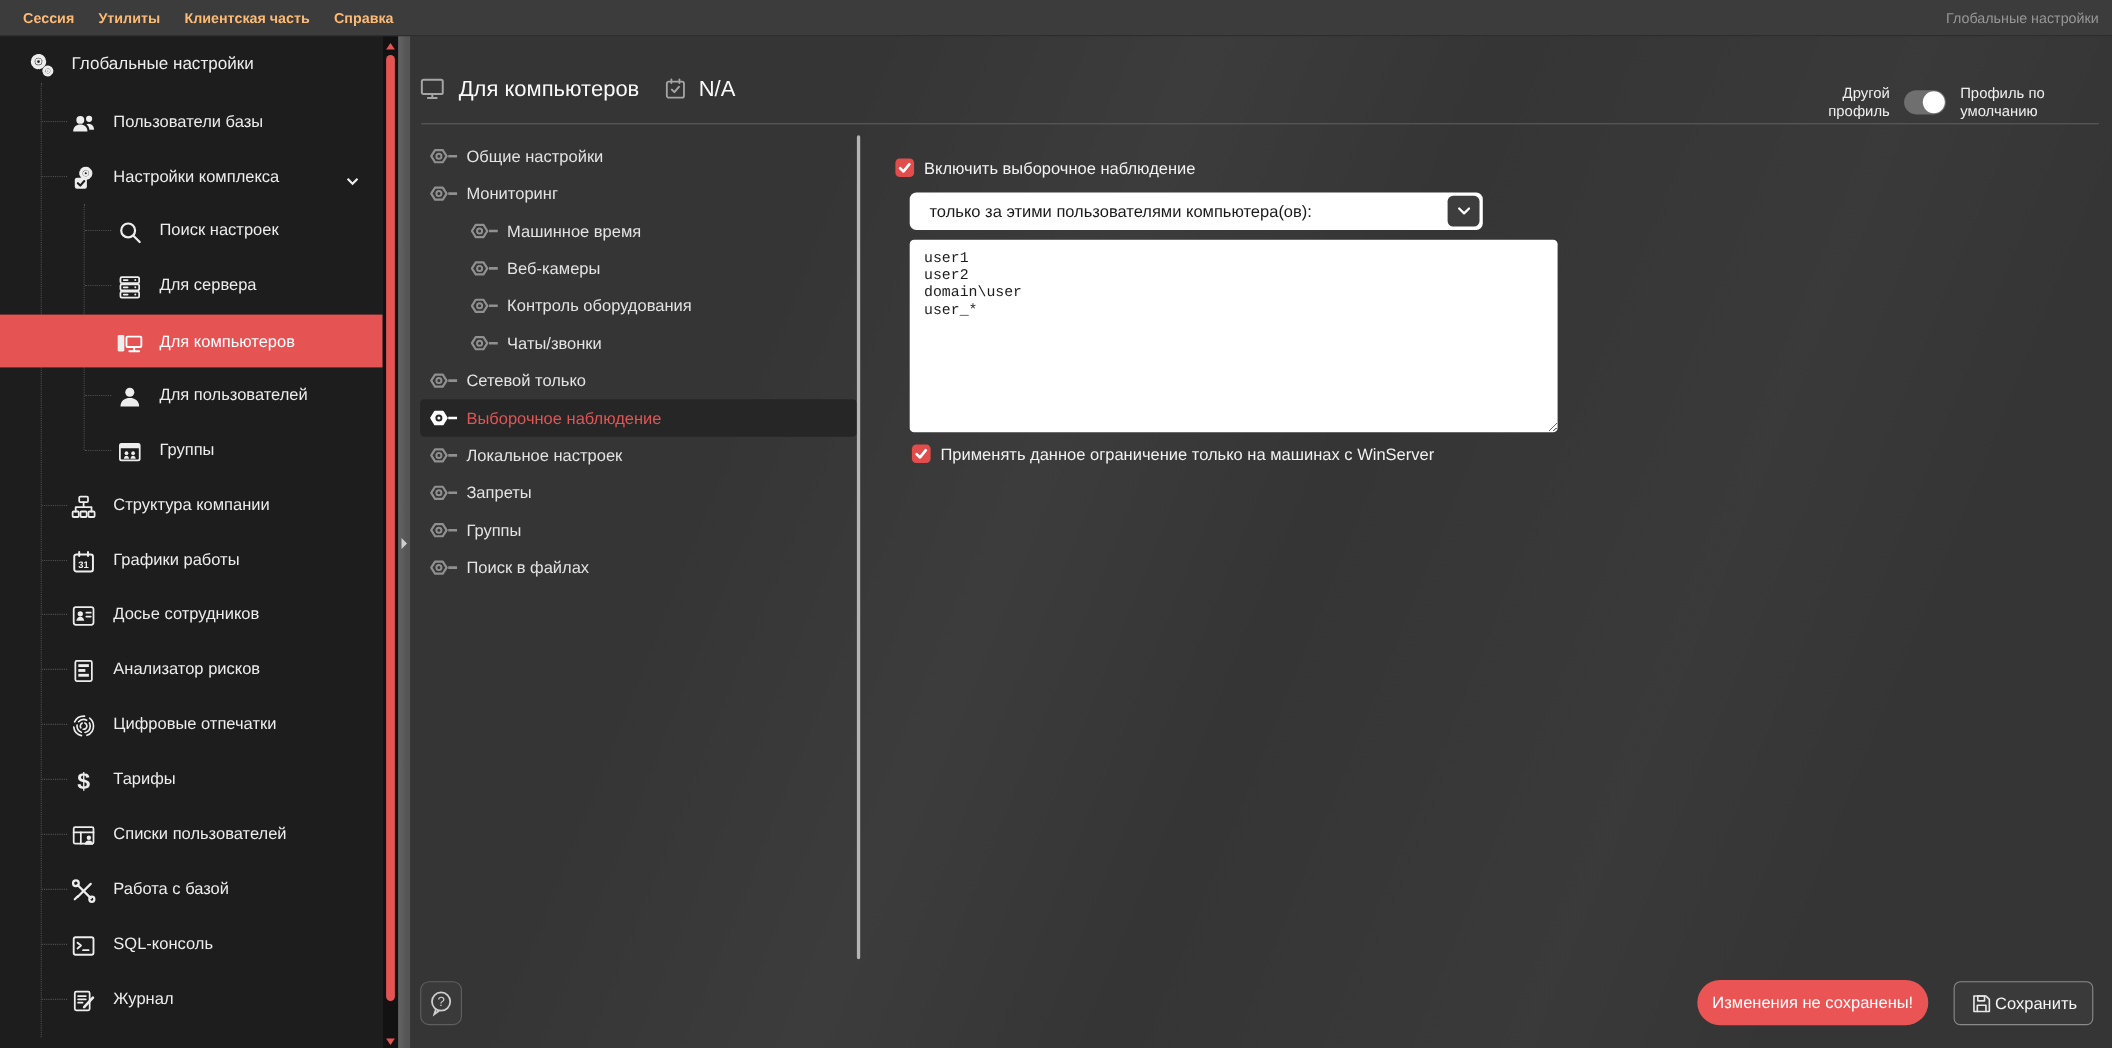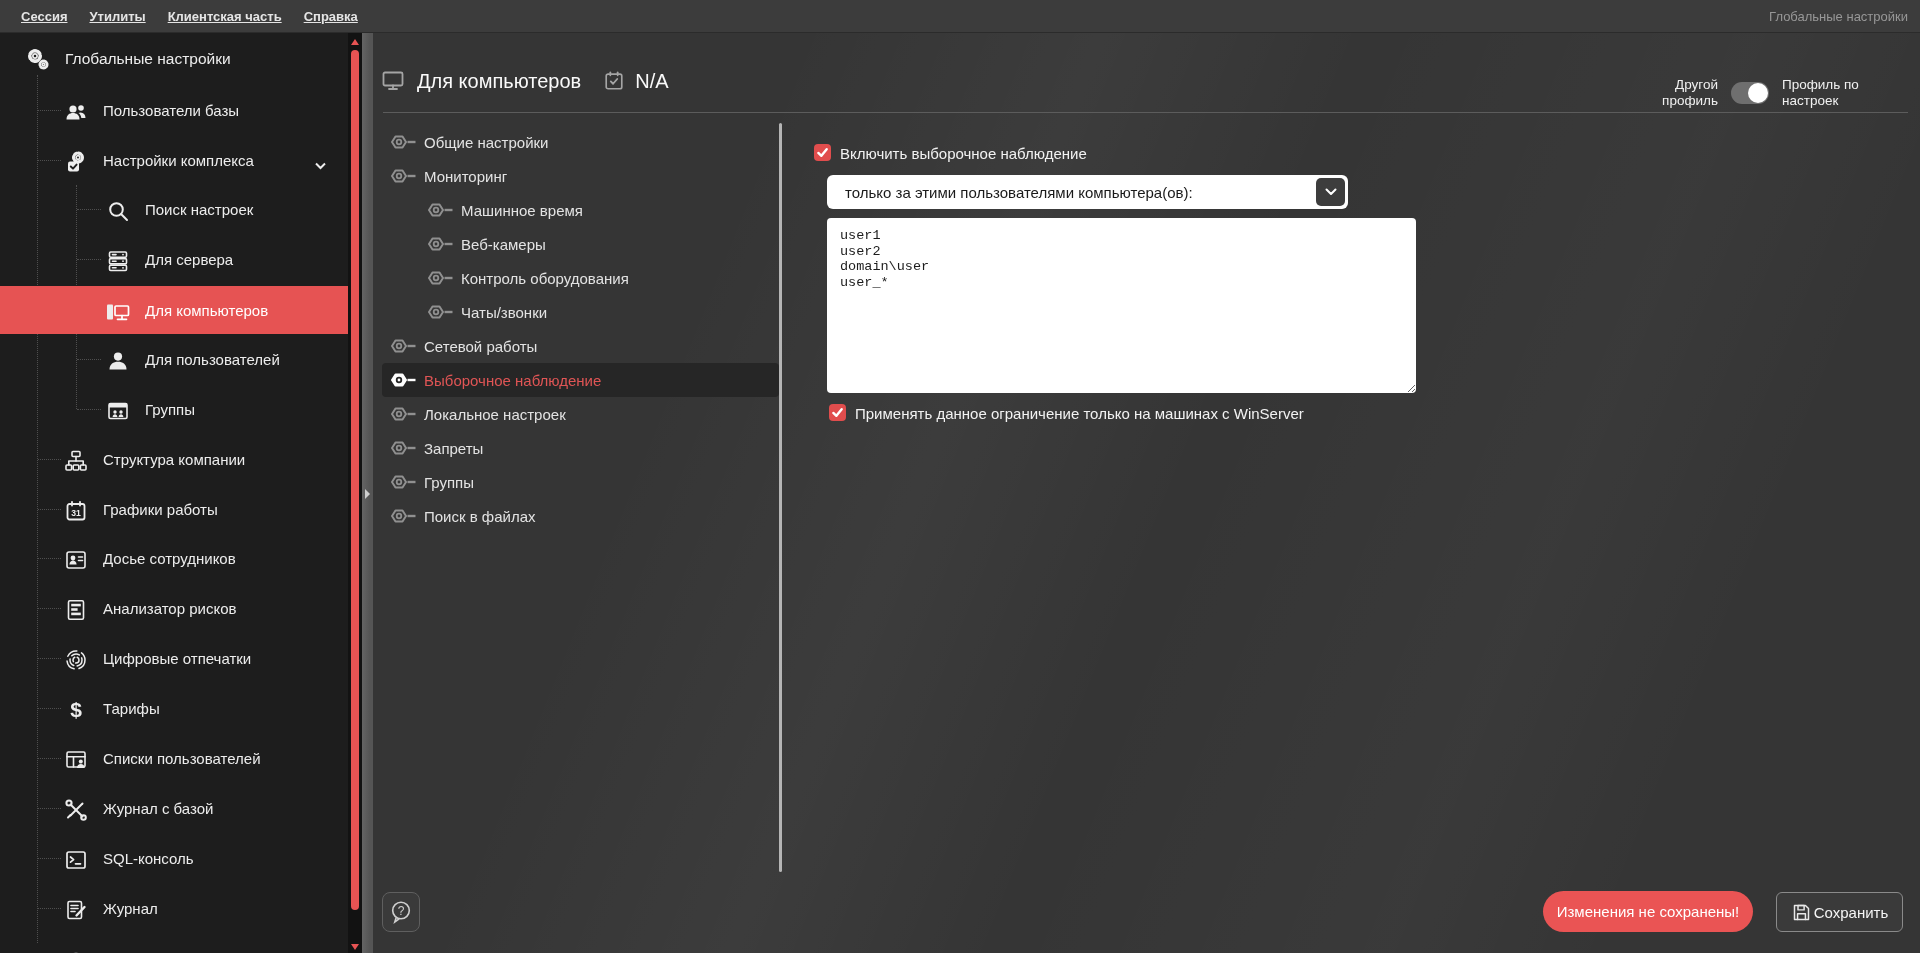--- a/index.html
+++ b/index.html
@@ -3,21 +3,21 @@
 <meta charset="utf-8">
 <style>
   html,body{margin:0;padding:0;background:#2a2a2a;}
   .app{position:relative;width:1920px;height:953px;overflow:hidden;
        font-family:"Liberation Sans",sans-serif;background:#353535;color:#ededed;}
   .app *{box-sizing:border-box;}
 
   
   .menubar{position:absolute;left:0;top:0;width:1920px;height:33px;background:#3c3c3c;
            display:flex;align-items:center;padding-left:10px;border-bottom:1px solid #2b2b2b;}
-  .menu-item{font-size:13px;font-weight:600;color:#e5e5e5;padding:0 11px;cursor:default;text-decoration:underline;}
+  .menu-item{font-size:13px;font-weight:600;color:#fdba74;padding:0 11px;cursor:default;}
   .menu-context{position:absolute;right:12px;top:0;height:33px;display:flex;align-items:center;
                 color:#979797;font-size:13px;}
 
   
   .sidebar{position:absolute;left:0;top:33px;width:348px;height:920px;background:#1d1d1d;overflow:hidden;}
   .trunk{position:absolute;border-left:1px dotted #4f4f4f;}
   .trunk1{left:37px;top:42px;height:868px;}
   .trunk2{left:76px;top:152px;height:224px;}
   .srow{position:absolute;left:0;width:348px;height:48px;display:flex;align-items:center;cursor:pointer;}
   .srow .conn{position:absolute;top:50%;border-top:1px dotted #4f4f4f;}
@@ -329,21 +329,21 @@
       <i class="conn c1"></i>
       <span class="sicon">
         <svg width="24" height="24" viewBox="0 0 24 24" style="stroke-width:2">
           <line x1="6.5" y1="6.5" x2="18.5" y2="18.5"></line>
           <line x1="18.5" y1="5.5" x2="6.5" y2="17.5"></line>
           <circle cx="5" cy="5" r="2.6"></circle>
           <circle cx="19.5" cy="19.5" r="2.3"></circle>
           <path d="M4 19.5l2.5-2.5"></path>
         </svg>
         </span>
-      <span class="slabel">Журнал с базой</span>
+      <span class="slabel">Работа с базой</span>
     </div>
 
     <div class="srow l1" style="top:801px">
       <i class="conn c1"></i>
       <span class="sicon">
         <svg width="24" height="24" viewBox="0 0 24 24" style="stroke-width:1.7">
           <rect x="3" y="4" width="18" height="16" rx="1.8"></rect>
           <polyline points="6.5,9 9.6,11.6 6.5,14.2"></polyline>
           <line x1="11.5" y1="15.8" x2="16.5" y2="15.8"></line>
         </svg>
@@ -404,21 +404,21 @@
         </svg>
         </span>
       <span class="sched-val">N/A</span>
     </div>
 
     <div class="profile-switch">
       <span class="psw-label psw-left">Другой профиль</span>
       <span class="toggle">
           <span class="knob"></span>
         </span>
-      <span class="psw-label psw-right">Профиль по настроек</span>
+      <span class="psw-label psw-right">Профиль по умолчанию</span>
     </div>
 
     <div class="trow" style="top:92px">
       <svg class="nutsvg" viewBox="0 0 26 16">
           <path class="hex" d="M4.5 2.5h7L15 8l-3.5 5.5h-7L1 8z"></path>
           <circle class="hole" cx="8" cy="8" r="2.3"></circle>
           <path class="tail" d="M16.5 8h8"></path>
         </svg>
       <span>Общие настройки</span>
     </div>
@@ -461,21 +461,21 @@
           <path class="tail" d="M16.5 8h8"></path>
         </svg>
       <span>Чаты/звонки</span>
     </div>
     <div class="trow" style="top:296px">
       <svg class="nutsvg" viewBox="0 0 26 16">
           <path class="hex" d="M4.5 2.5h7L15 8l-3.5 5.5h-7L1 8z"></path>
           <circle class="hole" cx="8" cy="8" r="2.3"></circle>
           <path class="tail" d="M16.5 8h8"></path>
         </svg>
-      <span>Сетевой работы</span>
+      <span>Сетевой только</span>
     </div>
     <div class="trow tsel" style="top:330px">
       <svg class="nutsvg" viewBox="0 0 26 16">
           <path class="hex" d="M4.5 2.5h7L15 8l-3.5 5.5h-7L1 8z"></path>
           <circle class="hole" cx="8" cy="8" r="2.3"></circle>
           <path class="tail" d="M16.5 8h8"></path>
         </svg>
       <span>Выборочное наблюдение</span>
     </div>
     <div class="trow" style="top:364px">

